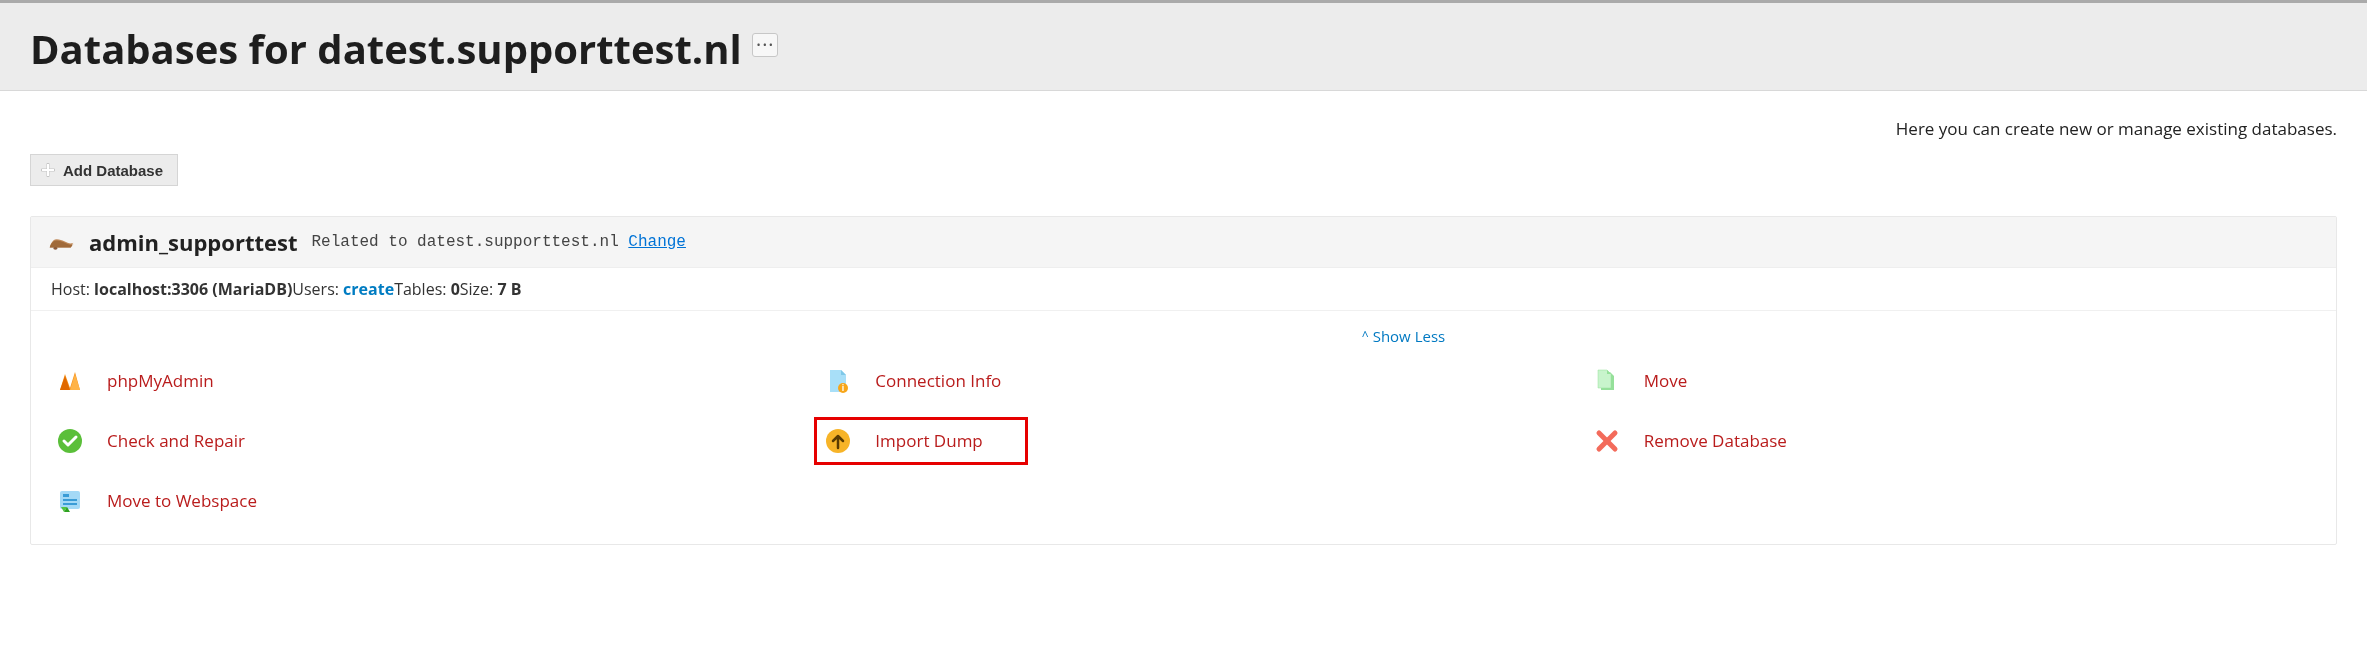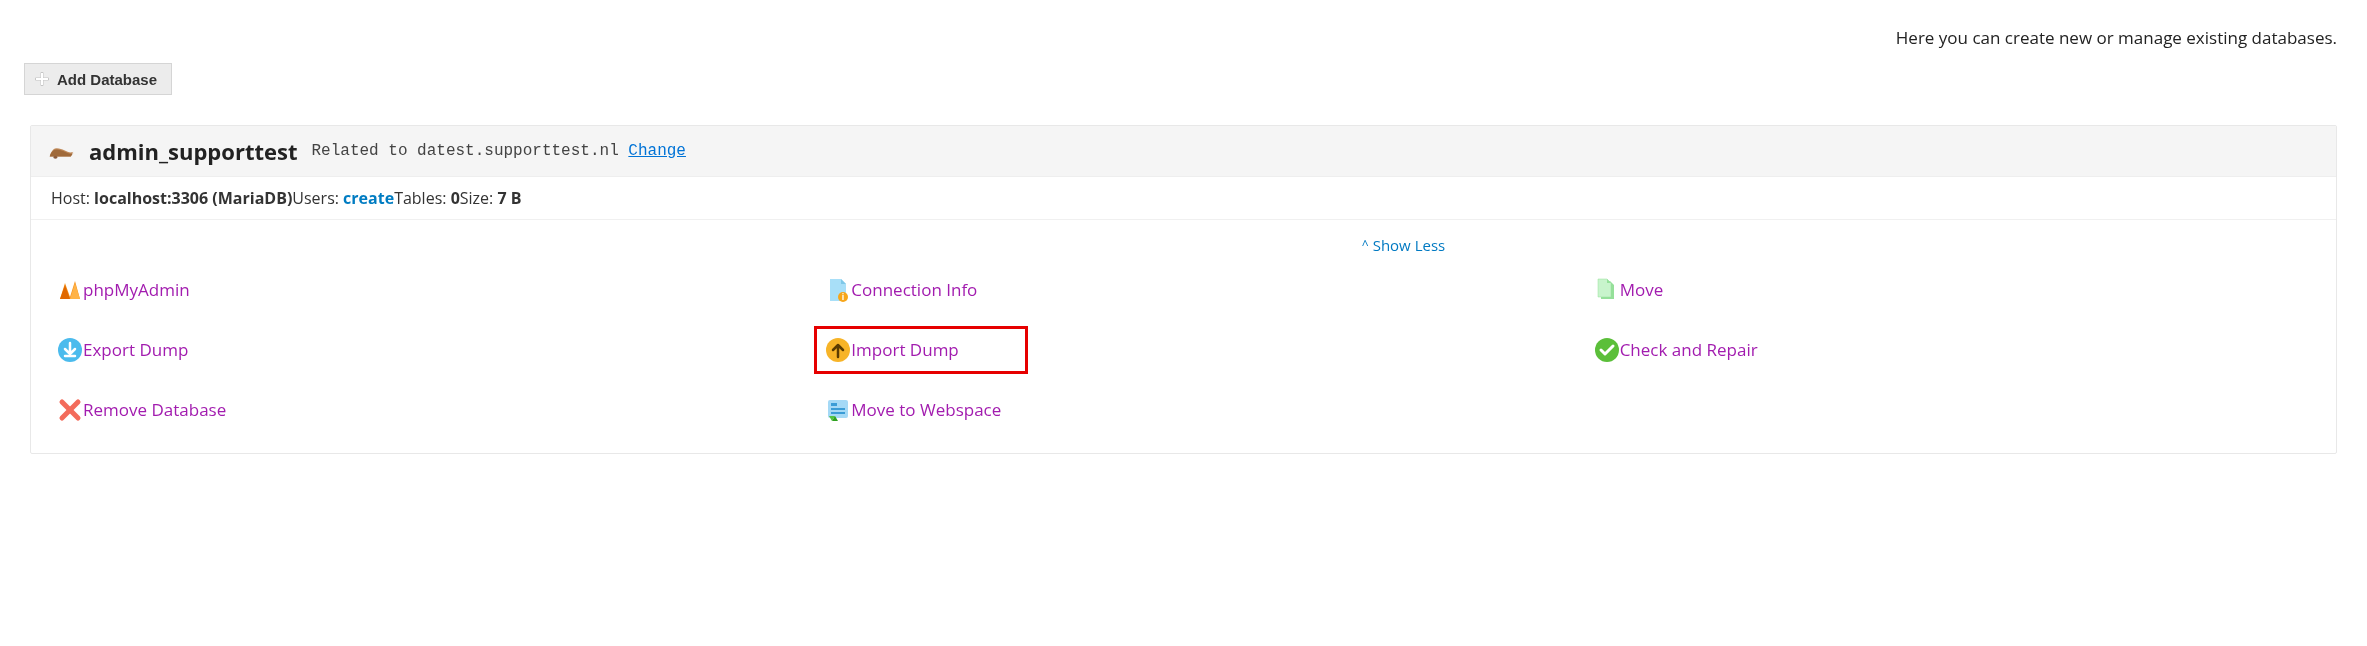--- a/index.html
+++ b/index.html
@@ -38,21 +38,21 @@
     top: -4px;
     padding-left:2px;
   }
   .intro {
     padding: 26px 30px 0 48px;
     font-size: 17px;
     color: #222;
     text-align: right;
   }
   .toolbar {
-    padding: 14px 30px 0 24px;
+    padding: 14px 30px 0 30px;
   }
   .btn-add {
     display: inline-flex;
     align-items: center;
     background: #ececec;
     border: 1px solid #d5d5d5;
     padding: 6px 14px 6px 8px;
     font-size: 15px;
     font-weight: 600;
     color: #333;
@@ -117,43 +117,47 @@
   .actions-grid {
     display: grid;
     grid-template-columns: 1fr 1fr 1fr;
     column-gap: 40px;
     row-gap: 24px;
     padding: 10px 20px 26px 20px;
   }
   .action {
     display: inline-flex;
     align-items: center;
-    gap: 0;
+    gap: 24px;
     font-size: 17px;
-    color: #a21caf;
+    color: #b91c1c;
     cursor: pointer;
     padding: 4px 6px;
   }
   .action.highlight {
     outline: 3px solid #e60000;
     outline-offset: 2px;
     width: 204px;
     padding: 6px 12px 6px 6px;
   }
   .icon-circle, .icon-square, .icon-file, .icon-raw {
     width: 26px; height: 26px; display:inline-flex; align-items:center; justify-content:center;
     flex-shrink:0;
   }
   svg { display:block; }
 </style>
 </head>
 <body>
 
 <div class="wrap">
 
+  <div class="header-bar">
+    <h1 class="page-title">Databases for datest.supporttest.nl</h1>
+    <span class="page-title-ellipsis">•••</span>
+  </div>
 
   <div class="intro">Here you can create new or manage existing databases.</div>
 
   <div class="toolbar">
     <button class="btn-add">
       <span class="plus-icon">
         <svg viewBox="0 0 16 16" width="16" height="16">
           <rect x="6.5" y="1" width="3" height="14" rx="1" fill="#c3c3c3"></rect>
           <rect x="1" y="6.5" width="14" height="3" rx="1" fill="#c3c3c3"></rect>
           <rect x="7" y="2" width="2" height="12" fill="#fff"></rect>
@@ -235,49 +239,39 @@
         <span class="icon-file">
           <svg viewBox="0 0 26 26" width="26" height="26">
             <path d="M7 4 H16 L20 8 V22 H7 Z" fill="#95e09a"></path>
             <path d="M4 2 H13 L17 6 V20 H4 Z" fill="#c8f4cc" stroke="#95e09a" stroke-width="0.5"></path>
             <path d="M13 2 L17 6 H13 Z" fill="#95e09a"></path>
           </svg>
         </span>
         <span>Move</span>
       </a>
 
+
       <a class="action">
         <span class="icon-circle">
           <svg viewBox="0 0 26 26" width="26" height="26">
-            <circle cx="13" cy="13" r="12" fill="#4bbbed"></circle>
-            <path d="M13 6 V15 M8 12 L13 17 L18 12" stroke="#fff" stroke-width="2.5" fill="none" stroke-linecap="round" stroke-linejoin="round"></path>
-            <line x1="8" y1="19" x2="18" y2="19" stroke="#fff" stroke-width="2.5" stroke-linecap="round"></line>
-          </svg>
-        </span>
-        <span>Export Dump</span>
+            <circle cx="13" cy="13" r="12" fill="#5bbf3a"></circle>
+            <path d="M7 13 L11 17 L19 9" stroke="#fff" stroke-width="3" fill="none" stroke-linecap="round" stroke-linejoin="round"></path>
+          </svg>
+        </span>
+        <span>Check and Repair</span>
       </a>
 
       <a class="action highlight">
         <span class="icon-circle">
           <svg viewBox="0 0 26 26" width="26" height="26">
             <circle cx="13" cy="13" r="12" fill="#f7b428"></circle>
             <path d="M13 20 V10 M8 13 L13 8 L18 13" stroke="#5a3b00" stroke-width="2.5" fill="none" stroke-linecap="round" stroke-linejoin="round"></path>
           </svg>
         </span>
         <span>Import Dump</span>
-      </a>
-
-      <a class="action">
-        <span class="icon-circle">
-          <svg viewBox="0 0 26 26" width="26" height="26">
-            <circle cx="13" cy="13" r="12" fill="#5bbf3a"></circle>
-            <path d="M7 13 L11 17 L19 9" stroke="#fff" stroke-width="3" fill="none" stroke-linecap="round" stroke-linejoin="round"></path>
-          </svg>
-        </span>
-        <span>Check and Repair</span>
       </a>
 
       <a class="action">
         <span class="icon-raw">
           <svg viewBox="0 0 26 26" width="26" height="26">
             <line x1="5" y1="5" x2="21" y2="21" stroke="#f36b5b" stroke-width="5" stroke-linecap="round"></line>
             <line x1="21" y1="5" x2="5" y2="21" stroke="#f36b5b" stroke-width="5" stroke-linecap="round"></line>
           </svg>
         </span>
         <span>Remove Database</span>

